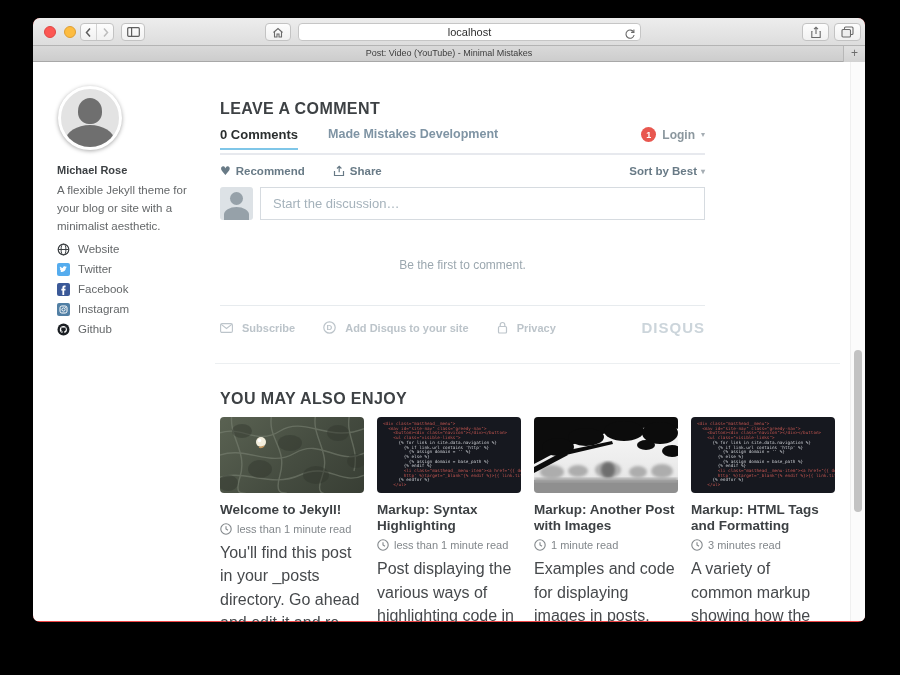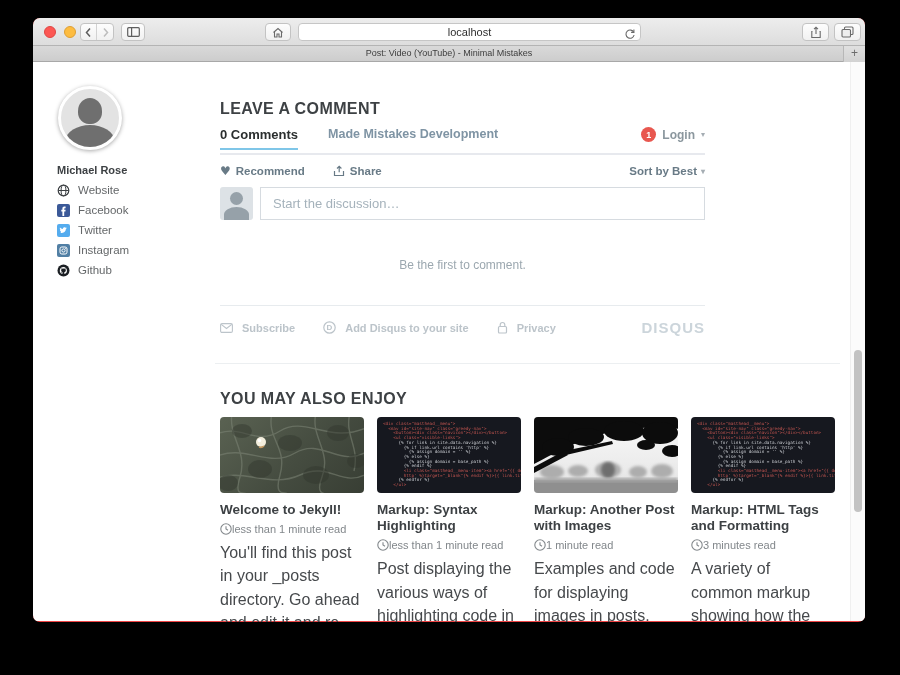--- a/index.html
+++ b/index.html
@@ -112,21 +112,21 @@
   .dq-foot-item + .dq-foot-item { margin-left:28px; }
   .dq-logo { margin-left:auto; font-size:15px; font-weight:bold; letter-spacing:1px; color:#ccd5db; }
 
   .page-divider { border:none; border-top:1px solid #eceff1; margin:27px 0 0 -5px; width:625px; }
 
   .related-heading { margin-top:26px; }
   .cards { display:flex; gap:13px; margin-top:9px; }
   .card { width:144px; cursor:pointer; }
   .thumb { width:144px; height:76px; border-radius:4px; overflow:hidden; position:relative; }
   .card-title { margin-top:9px; font-size:13.5px; font-weight:bold; color:#3d4144; line-height:1.2; }
-  .card-meta { margin-top:5px; display:flex; align-items:center; font-size:11px; color:#82878b; }
+  .card-meta { margin-top:5px; display:flex; align-items:center; gap:5px; font-size:11px; color:#82878b; }
   .card-excerpt { margin-top:6px; font-size:16px; line-height:1.45; color:#46494c; }
 
   
   .thumb-green { background:linear-gradient(135deg,#5a6252 0%,#454c40 55%,#383e34 100%); }
   .thumb-green svg { display:block; }
   .thumb-code { background:#16181f; padding:5px 6px; }
   .code-line { font-family:"DejaVu Sans Mono", monospace; font-size:4.3px; line-height:4.7px;
                white-space:pre; color:#c9ccd1; }
   .code-line:nth-child(-n+4) { color:#c25550; }
   .code-line:nth-child(11), .code-line:nth-child(12), .code-line:nth-child(14) { color:#c25550; }
@@ -200,48 +200,49 @@
   </div>
 
   <div class="content">
 
     <aside class="profile">
       <div class="avatar">
         <div class="head"></div>
         <div class="body"></div>
       </div>
       <div class="profile-name">Michael Rose</div>
+      <p class="profile-bio">A flexible Jekyll theme for your blog or site with a minimalist aesthetic.</p>
       <ul class="profile-links">
         <li>
           <span class="li-icon">
             <svg width="13" height="13" viewBox="0 0 13 13">
                 <circle cx="6.5" cy="6.5" r="5.3" fill="none" stroke="#3d4144" stroke-width="1.2"></circle>
                 <ellipse cx="6.5" cy="6.5" rx="2.4" ry="5.3" fill="none" stroke="#3d4144" stroke-width="1"></ellipse>
                 <line x1="1.2" y1="6.5" x2="11.8" y2="6.5" stroke="#3d4144" stroke-width="1"></line>
               </svg>
           </span>
           <span>Website</span>
         </li>
         <li>
           <span class="li-icon">
             <svg width="13" height="13" viewBox="0 0 13 13">
-                <rect x="0" y="0" width="13" height="13" rx="2" fill="#3b5998"></rect>
-                <path d="M8.6 2.6 H7.4 c-1.3 0-2 .8-2 2 v1.1 H4.3 V7.4 H5.4 V12 H7.2 V7.4 H8.4 L8.6 5.7 H7.2 V4.9 c0-.4.2-.6.6-.6 h.8 Z" fill="#fff"></path>
-              </svg>
-          </span>
-          <span>Facebook</span>
+                <rect x="0" y="0" width="13" height="13" rx="2" fill="#55acee"></rect>
+                <path d="M3 8.9 C5.8 9.6 8.8 8 8.9 5.1 L10 4 L8.9 4.3 L9.7 3.2 L8.5 3.7 C7.3 2.6 5.6 3.6 6 5 C4.6 5 3.6 4.2 3 3.5 C2.5 4.6 3 5.6 3.8 6.1 L2.9 5.9 C3 6.8 3.7 7.4 4.5 7.6 L3.6 7.8 C4 8.4 4.6 8.8 3 8.9 Z" fill="#fff"></path>
+              </svg>
+          </span>
+          <span>Twitter</span>
         </li>
         <li>
           <span class="li-icon">
             <svg width="13" height="13" viewBox="0 0 13 13">
-                <rect x="0" y="0" width="13" height="13" rx="2" fill="#55acee"></rect>
-                <path d="M3 8.9 C5.8 9.6 8.8 8 8.9 5.1 L10 4 L8.9 4.3 L9.7 3.2 L8.5 3.7 C7.3 2.6 5.6 3.6 6 5 C4.6 5 3.6 4.2 3 3.5 C2.5 4.6 3 5.6 3.8 6.1 L2.9 5.9 C3 6.8 3.7 7.4 4.5 7.6 L3.6 7.8 C4 8.4 4.6 8.8 3 8.9 Z" fill="#fff"></path>
-              </svg>
-          </span>
-          <span>Twitter</span>
+                <rect x="0" y="0" width="13" height="13" rx="2" fill="#3b5998"></rect>
+                <path d="M8.6 2.6 H7.4 c-1.3 0-2 .8-2 2 v1.1 H4.3 V7.4 H5.4 V12 H7.2 V7.4 H8.4 L8.6 5.7 H7.2 V4.9 c0-.4.2-.6.6-.6 h.8 Z" fill="#fff"></path>
+              </svg>
+          </span>
+          <span>Facebook</span>
         </li>
         <li>
           <span class="li-icon">
             <svg width="13" height="13" viewBox="0 0 13 13">
                 <rect x="0" y="0" width="13" height="13" rx="2" fill="#517fa4"></rect>
                 <rect x="3" y="3" width="7" height="7" rx="1.8" fill="none" stroke="#fff" stroke-width="1"></rect>
                 <circle cx="6.5" cy="6.5" r="1.6" fill="none" stroke="#fff" stroke-width="1"></circle>
                 <circle cx="8.7" cy="4.3" r="0.6" fill="#fff"></circle>
               </svg>
           </span>

